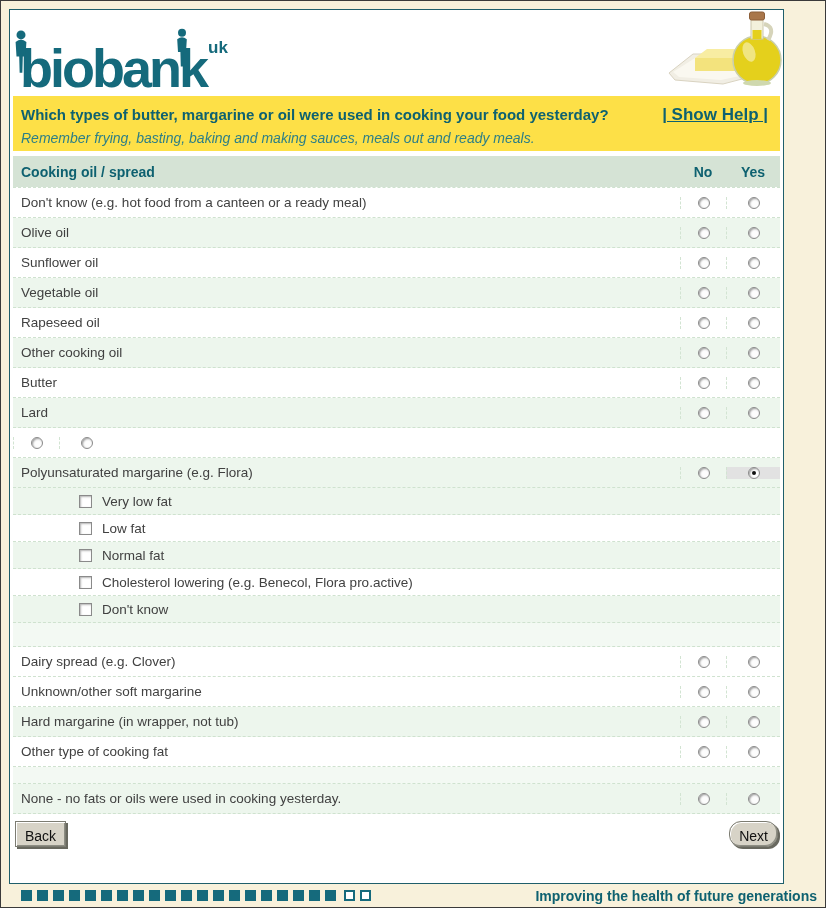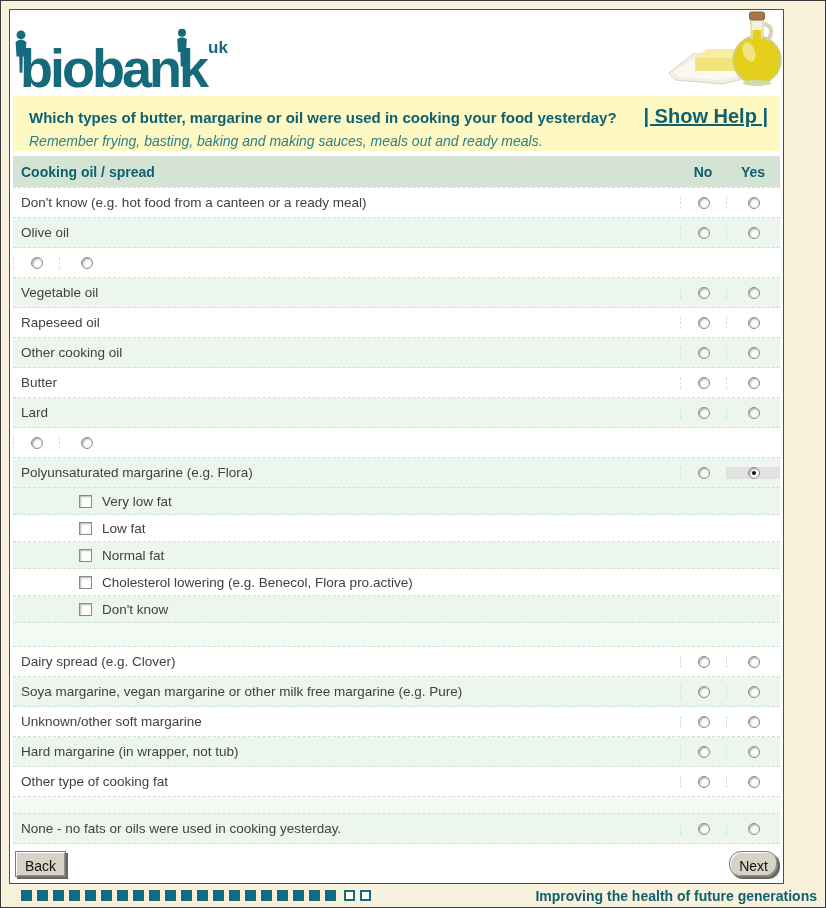--- a/index.html
+++ b/index.html
@@ -22,26 +22,26 @@
     color: #156a7c; font-weight: bold; font-size: 54px;
     letter-spacing: -3px; line-height: 60px; white-space: nowrap;
   }
   .logo sup { font-size: 17px; letter-spacing: 0; vertical-align: 34px; margin-left: 2px; }
   .logo .people { position: absolute; left: -8px; top: 12px; }
   .logo .people2 { position: absolute; right: 38px; top: 10px; }
   .photo { position: absolute; right: 0; top: 0; width: 118px; height: 80px; }
 
   
   .question-box {
-    margin: 0 3px; background: #fef9c3; padding: 9px 12px 10px 16px; height: 55px;
+    margin: 0 3px; background: #fde047; padding: 9px 12px 10px 8px; height: 55px;
   }
   .q-line { display: flex; justify-content: space-between; align-items: baseline; }
   .q-title { font-size: 15px; font-weight: bold; color: #0e6170; }
   .help-link {
-    font-size: 20px; font-weight: bold; color: #0e6170;
+    font-size: 17px; font-weight: bold; color: #0e6170;
     text-decoration: underline; cursor: pointer; white-space: nowrap; margin-left: 12px;
   }
   .q-subtitle { margin-top: 5px; font-size: 14px; font-style: italic; color: #2d7f86; }
 
   .gap5 { height: 5px; }
 
   
   .qtable { margin: 0 3px; }
   .thead {
     height: 31px; background: #d5e3d5; display: flex; align-items: center;
@@ -183,20 +183,21 @@
           <div class="row main alt">
             <div class="rlabel">Olive oil</div>
             <div class="cell no">
               <div class="radio"></div>
             </div>
             <div class="cell yes">
               <div class="radio"></div>
             </div>
           </div>
           <div class="row main">
+            <div class="rlabel">Sunflower oil</div>
             <div class="cell no">
               <div class="radio"></div>
             </div>
             <div class="cell yes">
               <div class="radio"></div>
             </div>
           </div>
           <div class="row main alt">
             <div class="rlabel">Vegetable oil</div>
             <div class="cell no">
@@ -275,29 +276,20 @@
             <div class="checkbox"></div>
             <div class="clabel">Cholesterol lowering (e.g. Benecol, Flora pro.active)</div>
           </div>
           <div class="row sub alt">
             <div class="checkbox"></div>
             <div class="clabel">Don't know</div>
           </div>
           <div class="row spacer-a"></div>
           <div class="row main">
             <div class="rlabel">Dairy spread (e.g. Clover)</div>
-            <div class="cell no">
-              <div class="radio"></div>
-            </div>
-            <div class="cell yes">
-              <div class="radio"></div>
-            </div>
-          </div>
-          <div class="row main alt">
-            <div class="rlabel">Soya margarine, vegan margarine or other milk free margarine (e.g. Pure)</div>
             <div class="cell no">
               <div class="radio"></div>
             </div>
             <div class="cell yes">
               <div class="radio"></div>
             </div>
           </div>
           <div class="row main">
             <div class="rlabel">Unknown/other soft margarine</div>
             <div class="cell no">

